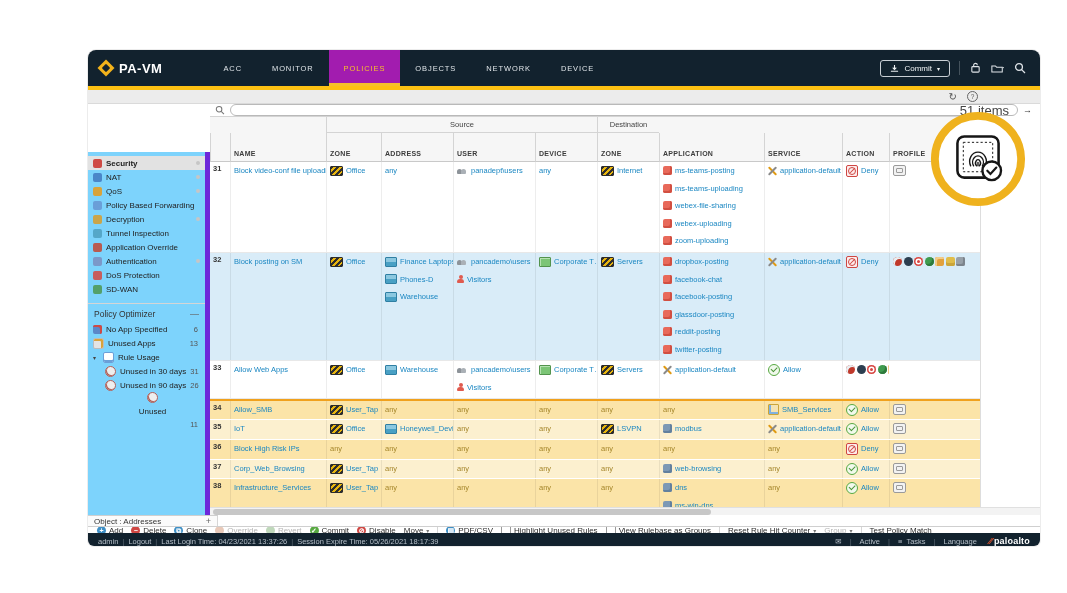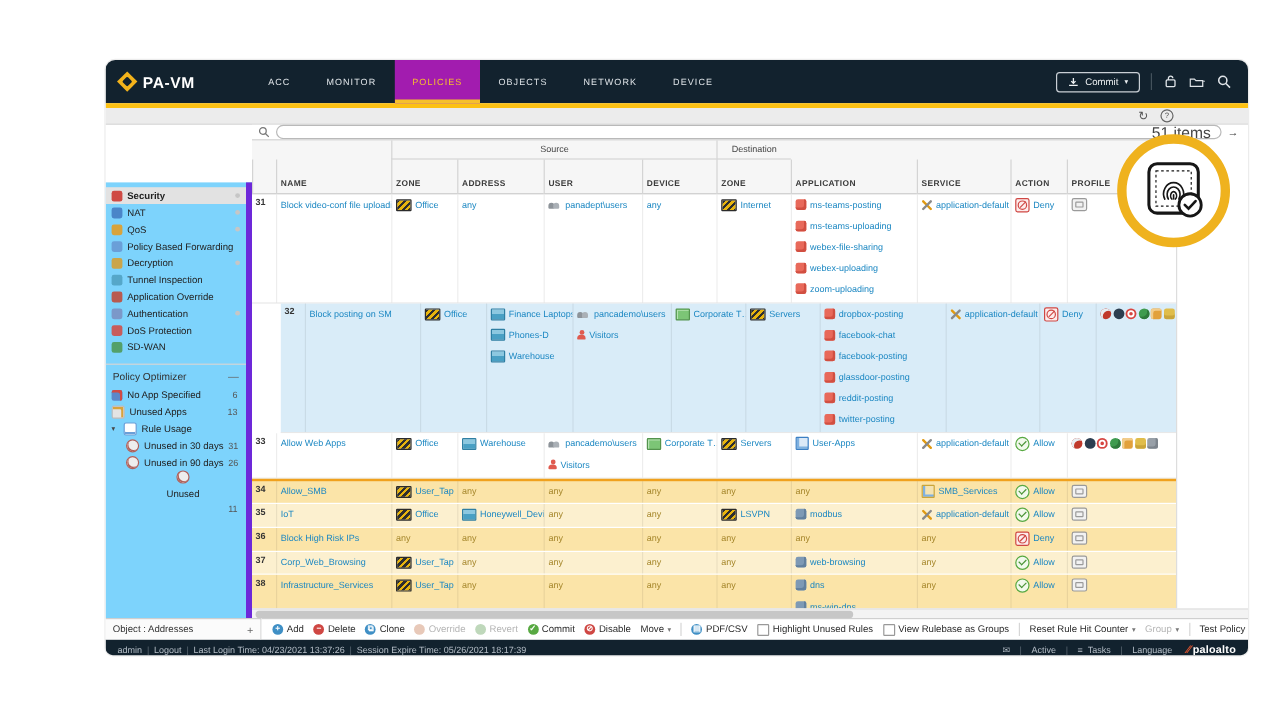--- a/index.html
+++ b/index.html
@@ -59,21 +59,21 @@
   .thead{width:770px;border-top:1px solid #d4d4d4;border-right:1px solid #ddd;background:#f6f6f6;flex:none;}
   .g-cell{height:15px;font-size:7.5px;color:#444;display:flex;align-items:center;justify-content:center;}
   .g-src{grid-column:3/7;border-left:1px solid #d4d4d4;border-bottom:1px solid #d4d4d4;}
   .g-dst{grid-column:7/8;border-left:1px solid #d4d4d4;border-bottom:1px solid #d4d4d4;}
   .g-blank1{grid-column:1/3;} .g-blank2{grid-column:8/12;}
   .h-cell{height:24px;display:flex;align-items:flex-end;padding:0 3px 4px 3px;font-size:7px;font-weight:bold;
     letter-spacing:.3px;color:#3c3c3c;border-left:1px solid #d4d4d4;border-bottom:1px solid #c9c9c9;cursor:pointer;}
   .h-cell:first-child{border-left:none;}
   .rows{width:770px;height:345px;overflow:hidden;border-right:1px solid #ddd;flex:none;}
   .trow{border-bottom:1px solid #e8e8e8;}
-  .bg-white{background:#fff;} .bg-blue{background:#d9ecf8;margin-left:24px;}
+  .bg-white{background:#fff;} .bg-blue{background:#d9ecf8;}
   .bg-y1{background:#fbe4a8;border-bottom:1px solid #fff;}
   .bg-y2{background:#fcf0cf;border-bottom:1px solid #fff;}
   .unused-top{border-top:2px solid #f0a11d;}
   .cell{padding:2px 3px;font-size:7.5px;color:#1b87c2;border-left:1px solid rgba(0,0,0,0.07);overflow:hidden;min-width:0;}
   .cell:first-child{border-left:none;}
   .num{color:#333;font-weight:bold;}
   .line{display:flex;align-items:center;gap:3px;height:13px;margin-bottom:4.5px;white-space:nowrap;cursor:pointer;}
   .any-y{color:#a6872c;}
   
   .mi{flex:none;}
@@ -108,21 +108,21 @@
   .ps1{background:#c0392b;border-radius:50%;box-shadow:inset 2px 2px 0 #e8eef2;}
   .ps2{background:#2c3e50;border-radius:50%;}
   .ps3{background:#d64541;border-radius:50%;box-shadow:inset 0 0 0 1.5px #d64541,inset 0 0 0 3px #fff;}
   .ps4{background:#3f9b4f;border-radius:50%;box-shadow:inset -2px -2px 0 #2f7a3c;}
   .ps5{background:#e2a13c;border-radius:2px;box-shadow:inset 2px 2px 0 #f2cc8a;}
   .ps6{background:#e0bd4a;border-radius:2px;box-shadow:inset 0 -3px 0 #caa53a;}
   .ps7{background:#98a0a8;border-radius:2px;box-shadow:inset -2px -2px 0 #7c848c;}
   
   .hscroll{height:11px;display:flex;align-items:center;background:#f3f3f3;border-top:1px solid #e0e0e0;padding:0 3px;}
   .thumb{width:498px;height:6px;border-radius:3px;background:#c7c7c7;}
-  .footrow{height:18px;display:flex;}
+  .footrow{height:18px;display:flex;flex-direction:column;}
   .objbar{width:117px;flex:none;border-right:1px solid #d6d6d6;border-top:1px solid #cfcfcf;background:#fbfbfb;
     display:flex;align-items:center;justify-content:space-between;padding:0 6px;font-size:8px;color:#333;}
   .objplus{color:#666;font-size:9px;cursor:pointer;}
   .toolbar{flex:1;display:flex;align-items:center;gap:8px;padding:0 9px;border-top:1px solid #cfcfcf;background:#fff;font-size:8px;color:#2c2c2c;white-space:nowrap;overflow:hidden;}
   .tb{display:flex;align-items:center;gap:3px;cursor:pointer;}
   .tb.dis{color:#b5b5b5;cursor:default;}
   .fi{width:9px;height:9px;border-radius:50%;flex:none;position:relative;color:#fff;font-size:7px;line-height:9px;text-align:center;font-weight:bold;}
   .fi-add{background:#3f8fc5;} .fi-delete{background:#cf4743;} .fi-clone{background:#3f8fc5;}
   .fi-override{background:#e8c9b9;} .fi-revert{background:#bfd8bb;}
   .fi-enable{background:#58a942;} .fi-disable{background:#cf4743;} .fi-pdf{background:#3f8fc5;}
@@ -522,26 +522,20 @@
               </div>
             </div>
             <div class="cell">
               <div class="line">
                 <span class="mi mi-zone"></span>
                 <span>Servers</span>
               </div>
             </div>
             <div class="cell">
               <div class="line">
-                <span class="mi mi-appgroup"></span>
-                <span>User-Apps</span>
-              </div>
-            </div>
-            <div class="cell">
-              <div class="line">
                 <span class="mi mi-svc"></span>
                 <span>application-default</span>
               </div>
             </div>
             <div class="cell">
               <div class="line">
                 <span class="mi mi-allow"></span>
                 <span>Allow</span>
               </div>
             </div>

